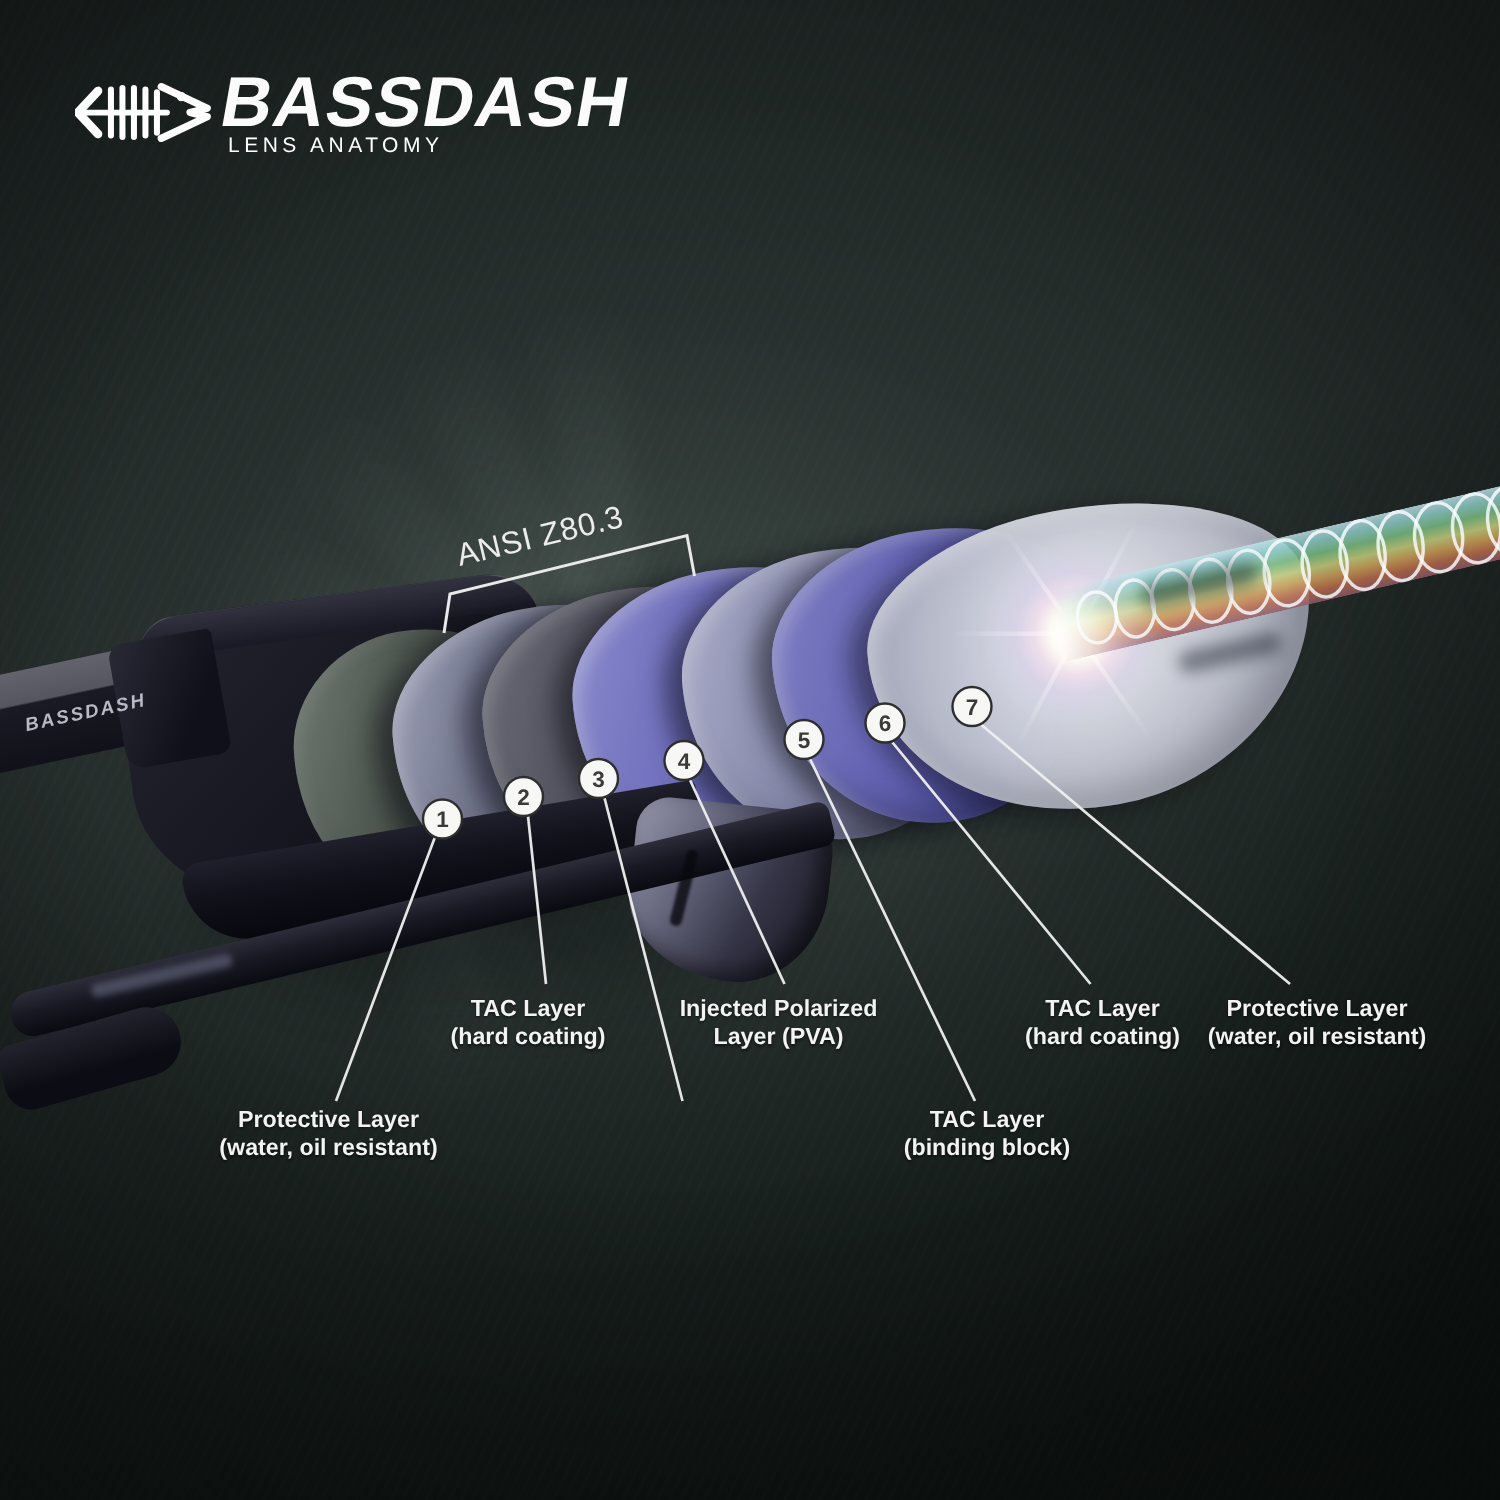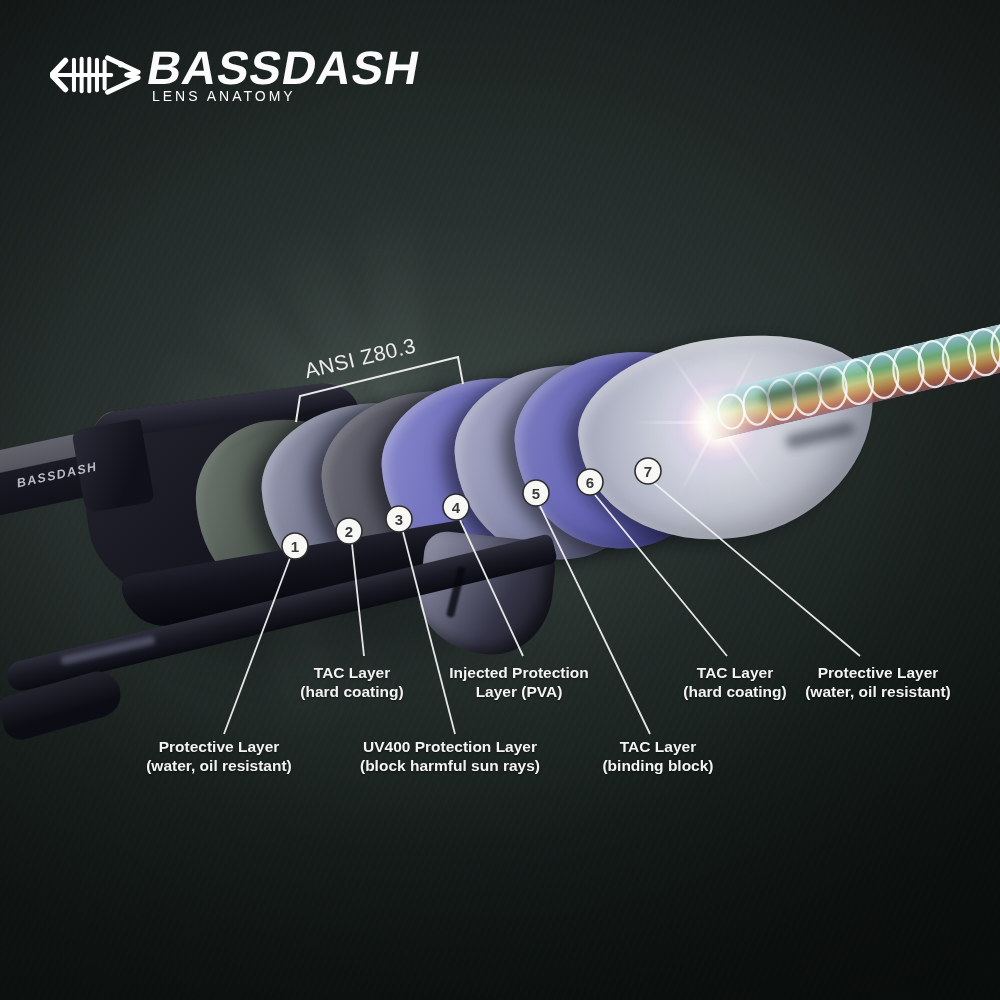--- a/index.html
+++ b/index.html
@@ -220,26 +220,22 @@
   </svg>
 
   <div class="callout-label" style="left:219px;top:738px;">
     <span>Protective Layer</span>
     <span>(water, oil resistant)</span>
   </div>
   <div class="callout-label" style="left:352px;top:664px;">
     <span>TAC Layer</span>
     <span>(hard coating)</span>
   </div>
-  <div class="callout-label" style="left:450px;top:738px;">
-    <span>UV400 Protection Layer</span>
-    <span>(block harmful sun rays)</span>
-  </div>
   <div class="callout-label" style="left:519px;top:664px;">
-    <span>Injected Protection</span>
+    <span>Injected Polarized</span>
     <span>Layer (PVA)</span>
   </div>
   <div class="callout-label" style="left:658px;top:738px;">
     <span>TAC Layer</span>
     <span>(binding block)</span>
   </div>
   <div class="callout-label" style="left:735px;top:664px;">
     <span>TAC Layer</span>
     <span>(hard coating)</span>
   </div>

